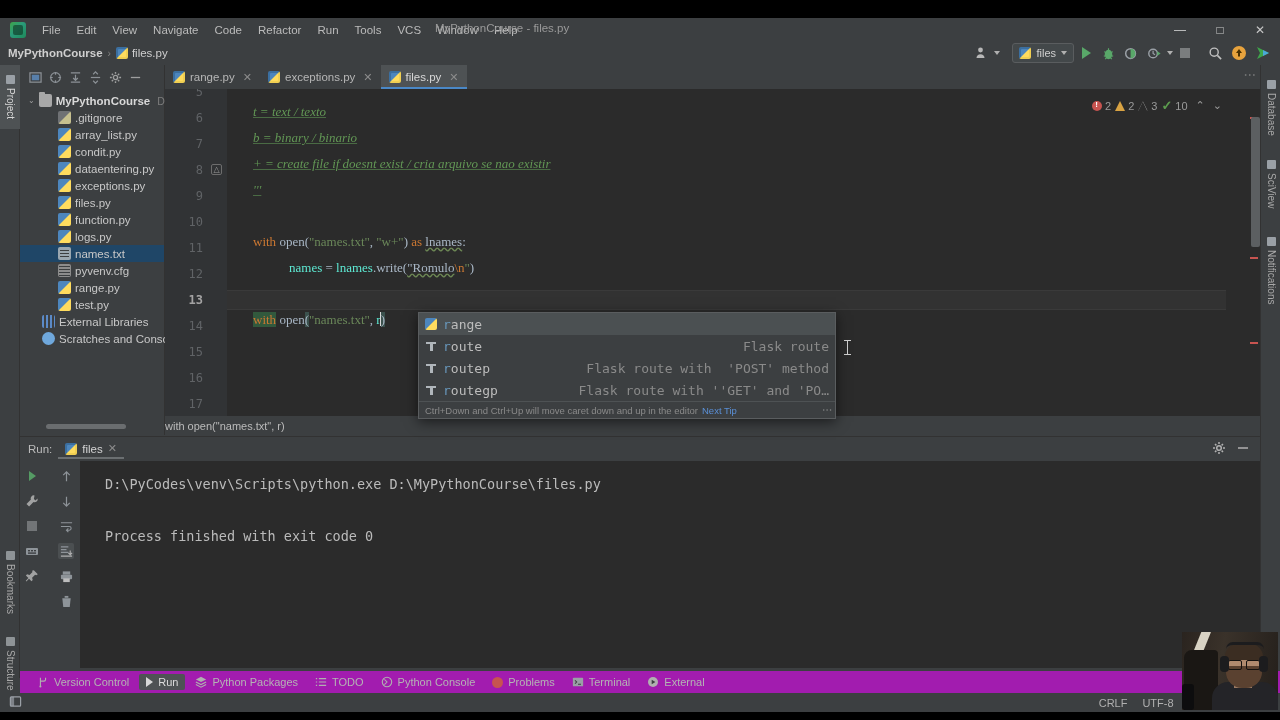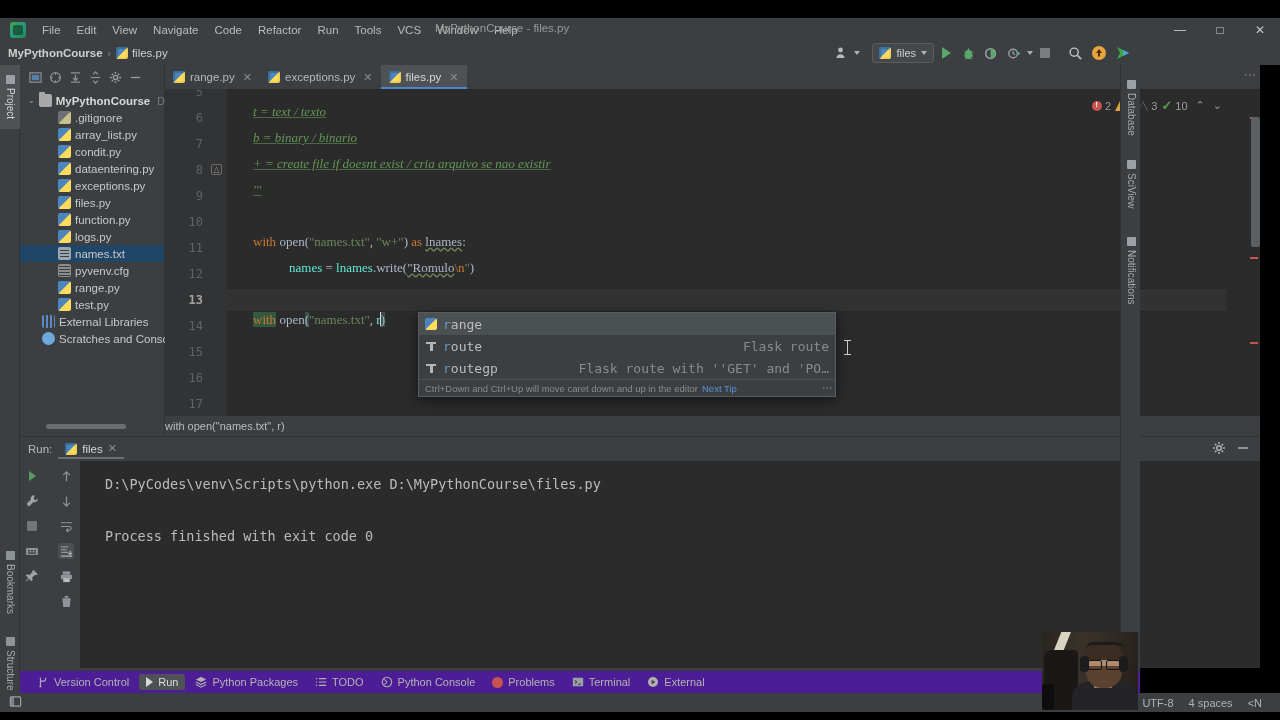--- a/index.html
+++ b/index.html
@@ -4,21 +4,21 @@
 <style>
   * { box-sizing: border-box; margin: 0; padding: 0; }
   html, body {
     width: 1280px; height: 720px;
     background: #000;
     font-family: "Liberation Sans", sans-serif;
     overflow: hidden;
   }
   #app {
     position: relative;
-    width: 1140px; height: 720px;
+    width: 1280px; height: 720px;
     background: #3c3f41;
     color: #bbbbbb;
     font-size: 11.5px;
     user-select: none;
   }
 
   
   .titlebar {
     position: absolute; top: 18px; left: 0; width: 1280px; height: 23px;
     background: #3c3f41; display: flex; align-items: center;
@@ -292,21 +292,21 @@
 
   
   .rightstrip {
     position: absolute; right: 0; top: 65px; width: 20px; height: 613px;
     background: #3c3f41; border-left: 1px solid #323232;
   }
 
   
   .toolwin-bar {
     position: absolute; left: 20px; bottom: 27px; right: 0; height: 22px;
-    background: #4c1d95; display: flex; align-items: center; gap: 3px; padding-left: 10px;
+    background: #a21caf; display: flex; align-items: center; gap: 3px; padding-left: 10px;
   }
   .tw {
     display: flex; align-items: center; gap: 5px; padding: 2px 7px;
     font-size: 11px; color: #b4b4b4; border-radius: 2px;
   }
   .tw.active { background: #4e5254; color: #dcdcdc; }
   .statusbar {
     position: absolute; left: 0; bottom: 8px; width: 1280px; height: 19px;
     background: #3c3f41; display: flex; align-items: center;
   }
@@ -659,20 +659,25 @@
       <span class="ac-name"><span class="first">r</span><span>ange</span></span>
       <span class="ac-desc"></span>
     </div>
     <div class="acrow">
       <span class="ac-ico tmpl"></span>
       <span class="ac-name"><span class="first">r</span><span>oute</span></span>
       <span class="ac-desc">Flask route</span>
     </div>
     <div class="acrow">
       <span class="ac-ico tmpl"></span>
+      <span class="ac-name"><span class="first">r</span><span>outep</span></span>
+      <span class="ac-desc">Flask route with  'POST' method</span>
+    </div>
+    <div class="acrow">
+      <span class="ac-ico tmpl"></span>
       <span class="ac-name"><span class="first">r</span><span>outegp</span></span>
       <span class="ac-desc">Flask route with ''GET' and 'PO…</span>
     </div>
     <div class="acfoot">
       <span>Ctrl+Down and Ctrl+Up will move caret down and up in the editor</span>
       <span class="link">Next Tip</span>
       <span class="dots">⋮</span>
     </div>
   </div>
 

